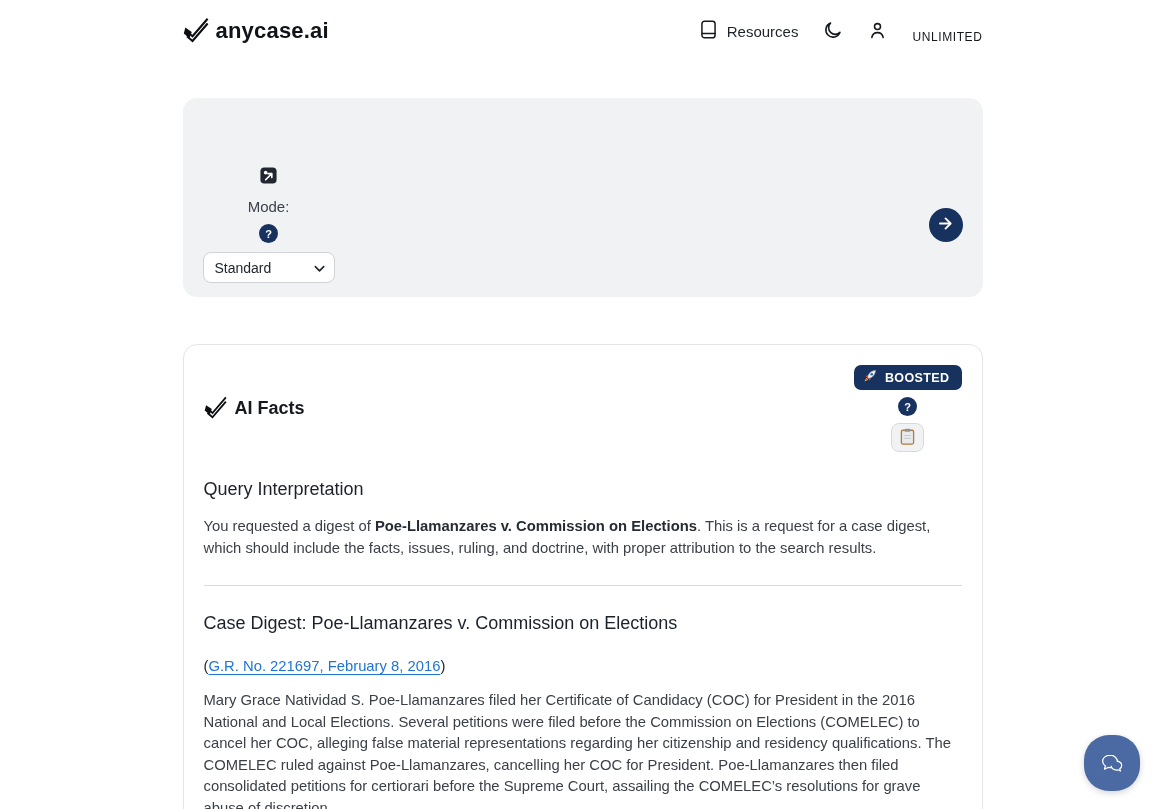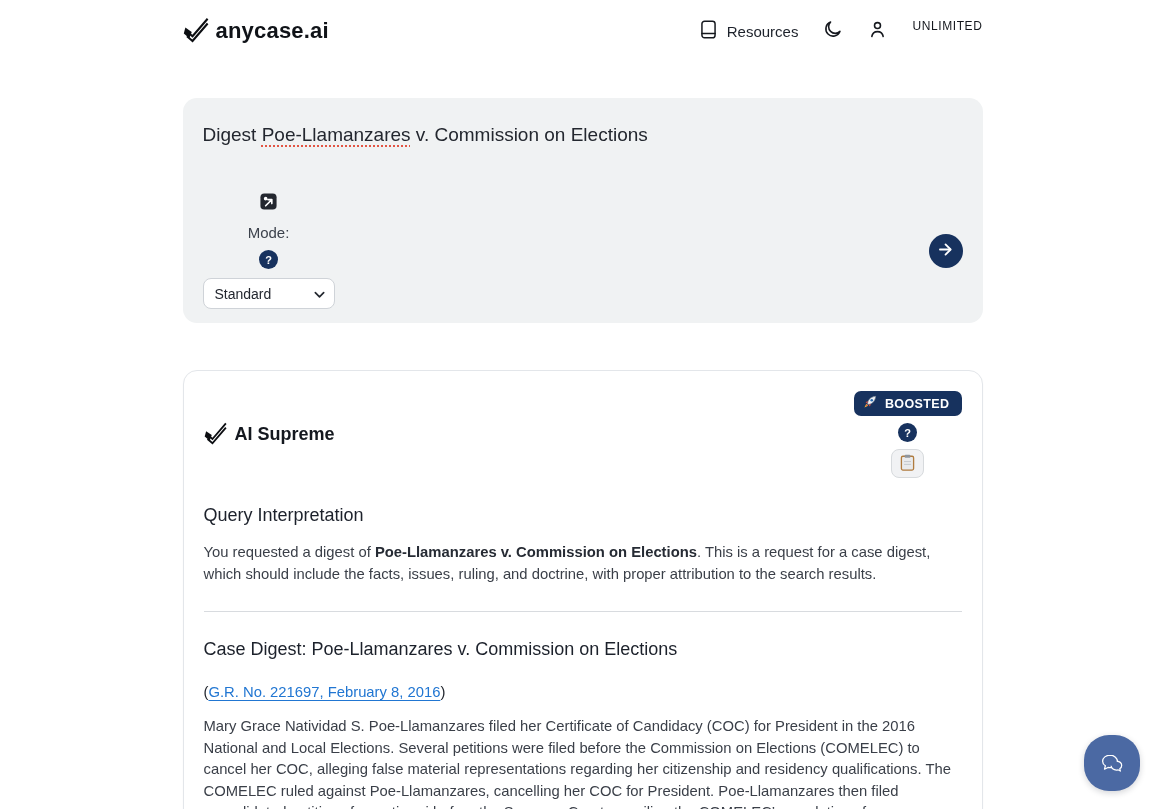--- a/index.html
+++ b/index.html
@@ -15,21 +15,21 @@
   
   .header { padding-top: 12px; }
   .header-inner {
     display: flex; align-items: center; justify-content: space-between;
     height: 38px;
   }
   .brand { display: flex; align-items: center; gap: 6px; cursor: pointer; }
   .brand-name {
     font-size: 22px; font-weight: 600; letter-spacing: 0.2px; color: #101318;
   }
-  .header-right { display: flex; align-items: flex-start; gap: 24px; }
+  .header-right { display: flex; align-items: flex-end; gap: 24px; }
   .resources { display: flex; align-items: center; gap: 8px; cursor: pointer; }
   .resources-label { font-size: 15px; font-weight: 500; color: #1d222b; }
   .icon-btn { display: flex; align-items: center; justify-content: center; cursor: pointer; background: none; border: none; }
   .plan-label { font-size: 12px; font-weight: 500; letter-spacing: 0.6px; color: #15181e; }
 
   
   .query-card {
     margin-top: 48px;
     background: #f0f2f3;
     border-radius: 14px;
@@ -185,23 +185,20 @@
         </span>
       </button>
       <span class="plan-label">UNLIMITED</span>
     </div>
   </div>
 </header>
 
 <main class="container">
 
   <section class="query-card">
-    <div class="query-text">
-      <span>Digest </span><span class="misspelled">Poe-Llamanzares</span><span> v. Commission on Elections</span>
-    </div>
     <div class="query-controls">
       <div class="mode-group">
         <span>
           <svg width="19" height="19" viewBox="0 0 20 20">
             <rect x="1.5" y="1.5" width="17" height="17" rx="4" fill="#23272f"></rect>
             <circle cx="7" cy="7" r="1.9" fill="#ffffff"></circle>
             <path d="M7 14.5 L13.5 8 M13.5 8 L13.5 12.2 M13.5 8 L9.3 8" stroke="#ffffff" stroke-width="1.7" stroke-linecap="round"></path>
           </svg>
         </span>
         <span class="mode-label">Mode:</span>
@@ -231,21 +228,21 @@
   <section class="answer-card">
     <div class="answer-header">
       <div class="answer-title-group">
         <span>
           <svg width="24" height="24" viewBox="0 0 34 34" fill="none">
             <path d="M5 19.5 L12 25.5 L31 3.5" stroke="#0c0e12" stroke-width="2.6"></path>
             <path d="M5 25.5 L12 31.5 L31 9.5" stroke="#0c0e12" stroke-width="2.6"></path>
             <path d="M3 14.5 L11 20 L8 28 L1 22 Z" fill="#0c0e12"></path>
           </svg>
         </span>
-        <span class="answer-title">AI Supreme</span>
+        <span class="answer-title">AI Facts</span>
       </div>
       <div class="answer-header-right">
         <div class="boosted-pill">
           <span>
             <svg width="15" height="15" viewBox="0 0 16 16">
               <path d="M1.5 14.5 L3.5 10.5 L5.5 12.5 Z" fill="#f6b93b"></path>
               <path d="M2.8 13.2 L4 11 L5 12 Z" fill="#e74c3c"></path>
               <path d="M5 11 C4.5 7.5 7.5 3 13.5 2.5 C13 8.5 8.5 11.5 5 11 Z" fill="#eef1f5" stroke="#7c8692" stroke-width="0.7"></path>
               <circle cx="9.3" cy="6.6" r="1.4" fill="#2b6cb0"></circle>
               <path d="M5 7.5 L2.8 8.8 L4.6 10 Z" fill="#e74c3c"></path>

